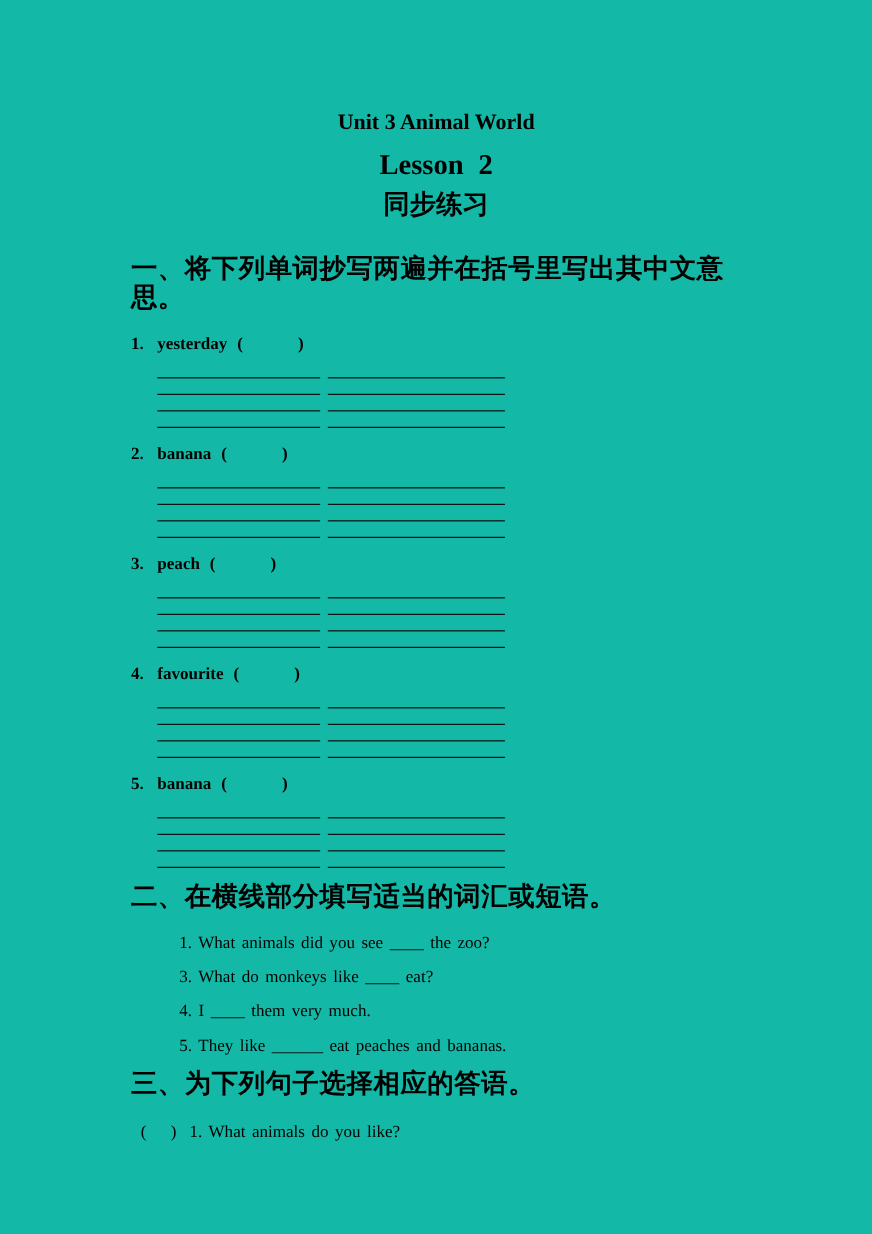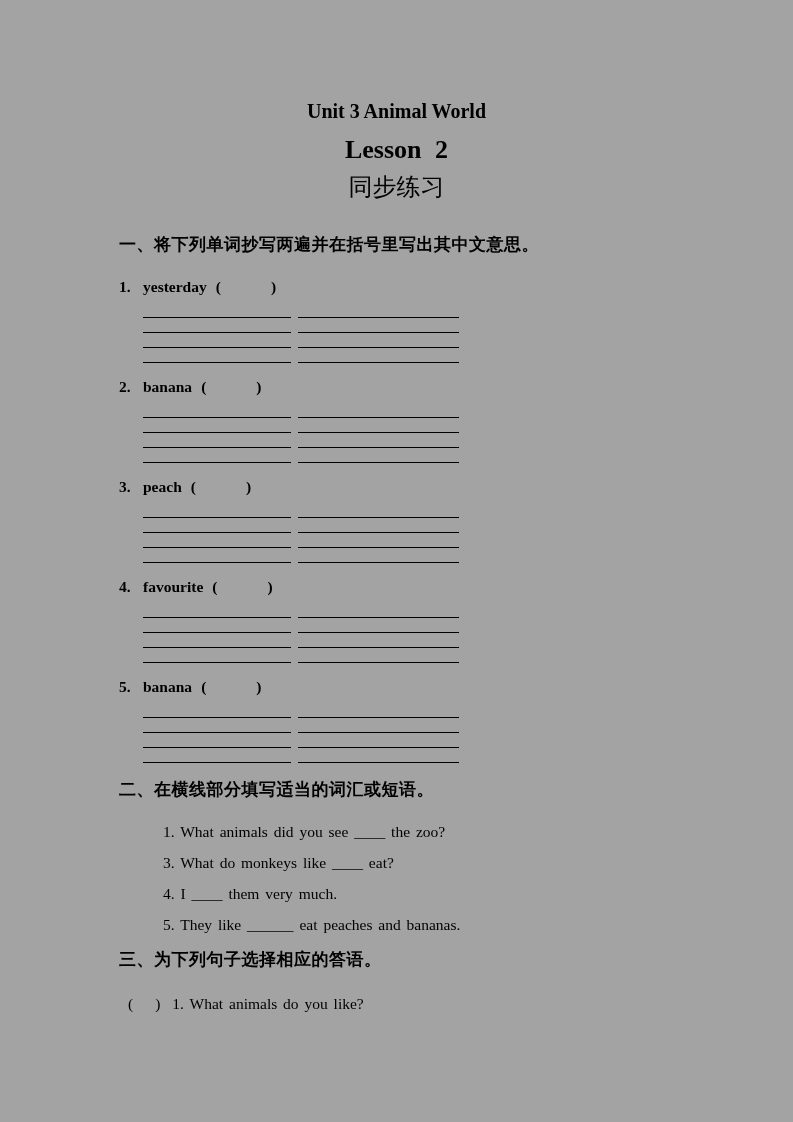--- a/index.html
+++ b/index.html
@@ -1,39 +1,39 @@
 <!DOCTYPE html>
 <html><head>
 <meta charset="utf-8">
 <style>
   html,body { margin:0; padding:0; background:#888; }
   .page {
     width:793px; height:1122px;
     margin:0 auto;
-    background:#a3a3a3;
+    background:#14b8a6;
     color:#000000;
     box-sizing:border-box;
     padding:99px 119px 0 119px;
     font-family:"Liberation Serif", serif;
     display:flex; flex-direction:column;
     overflow:hidden;
   }
   
   .doc-header { text-align:center; }
   .doc-title  { font-size:20px; line-height:24px; font-weight:700; margin:0 0 15px 0; }
   .doc-lesson { font-size:26px; line-height:24px; font-weight:700; word-spacing:7px; margin:0 0 10px 0; }
   .doc-subtitle {
-    font-size:24px; line-height:30px; font-weight:400; margin:0;
+    font-size:24px; line-height:30px; font-weight:700; margin:0;
     font-family:"Liberation Sans", sans-serif;
   }
   
   section { display:flex; flex-direction:column; }
   .sec-heading {
     font-family:Liberation Sans, sans-serif;
-    font-size:17px; line-height:26px; font-weight:700; margin:0;
+    font-size:24px; line-height:26px; font-weight:700; margin:0;
     letter-spacing:0.5px;
   }
   .sec1 { margin-top:30px; }
   .sec1 .sec-heading { margin-bottom:19px; }
   .sec2 .sec-heading { margin-bottom:20px; }
   
   .word-list { display:flex; flex-direction:column; }
   .word-item { margin-bottom:14px;font-weight:bold; }
   .word-row  { font-size:15.5px; line-height:20px; }
   .word-num  { display:inline-block; width:24px; }

